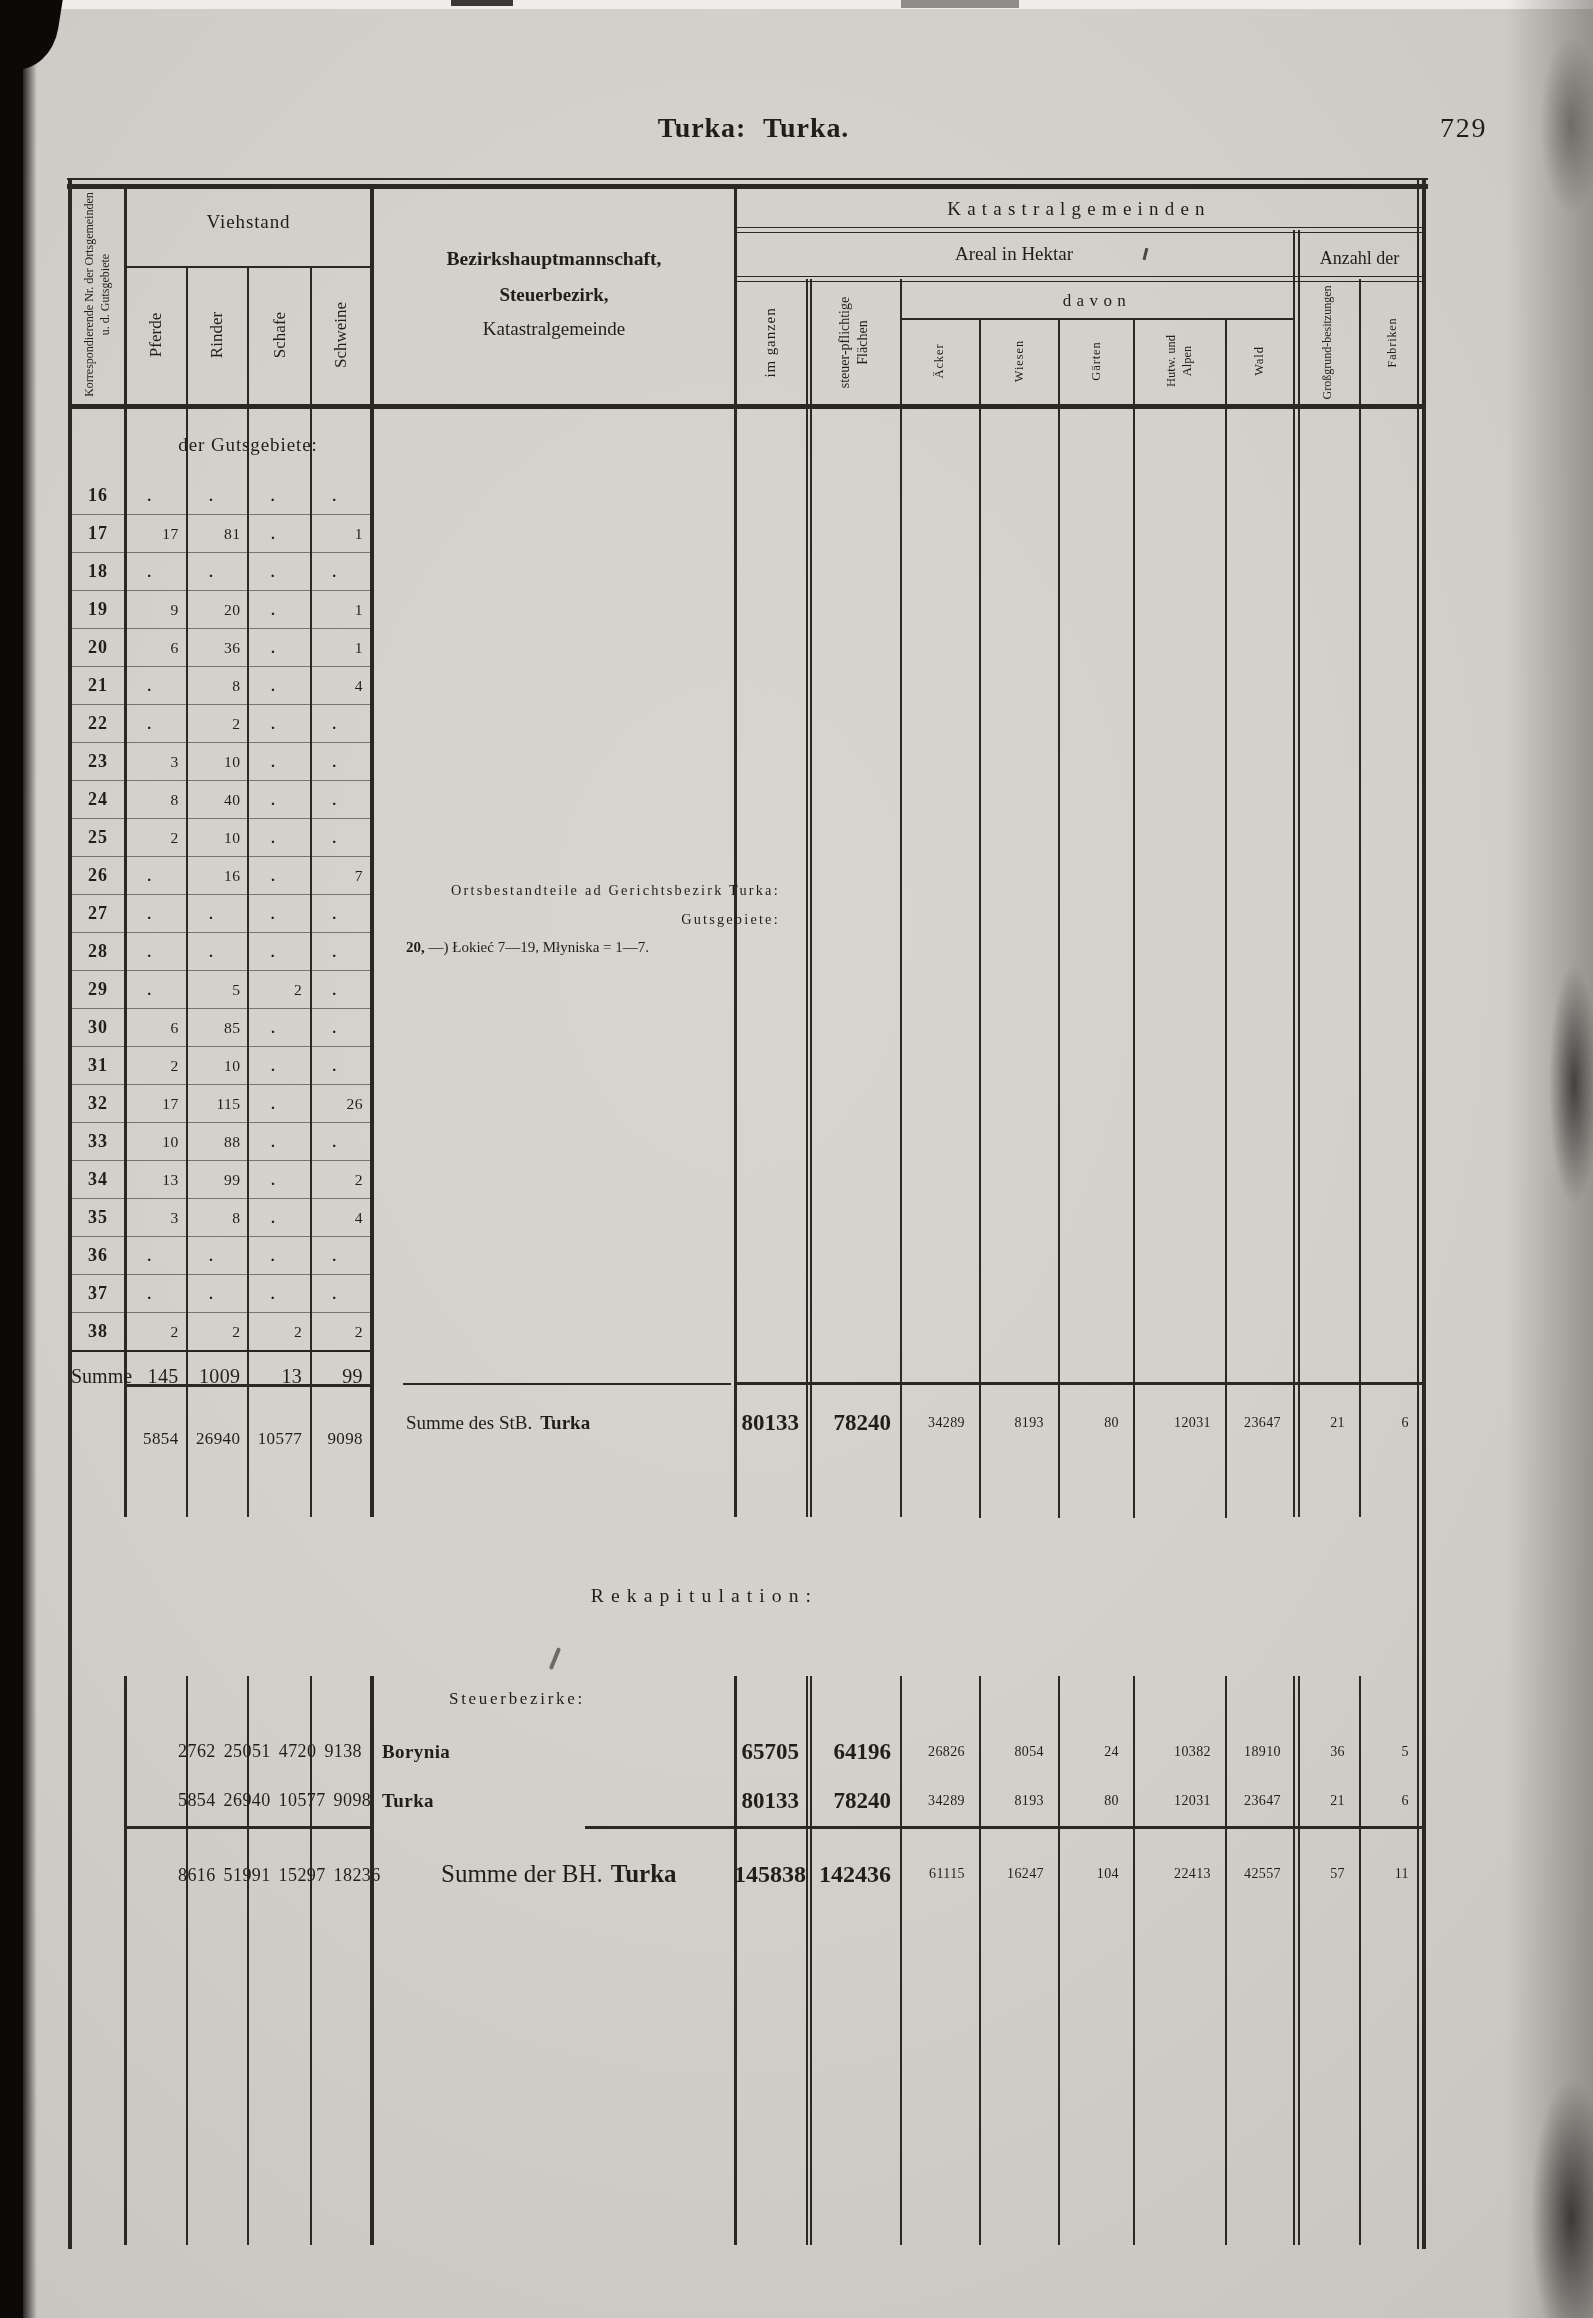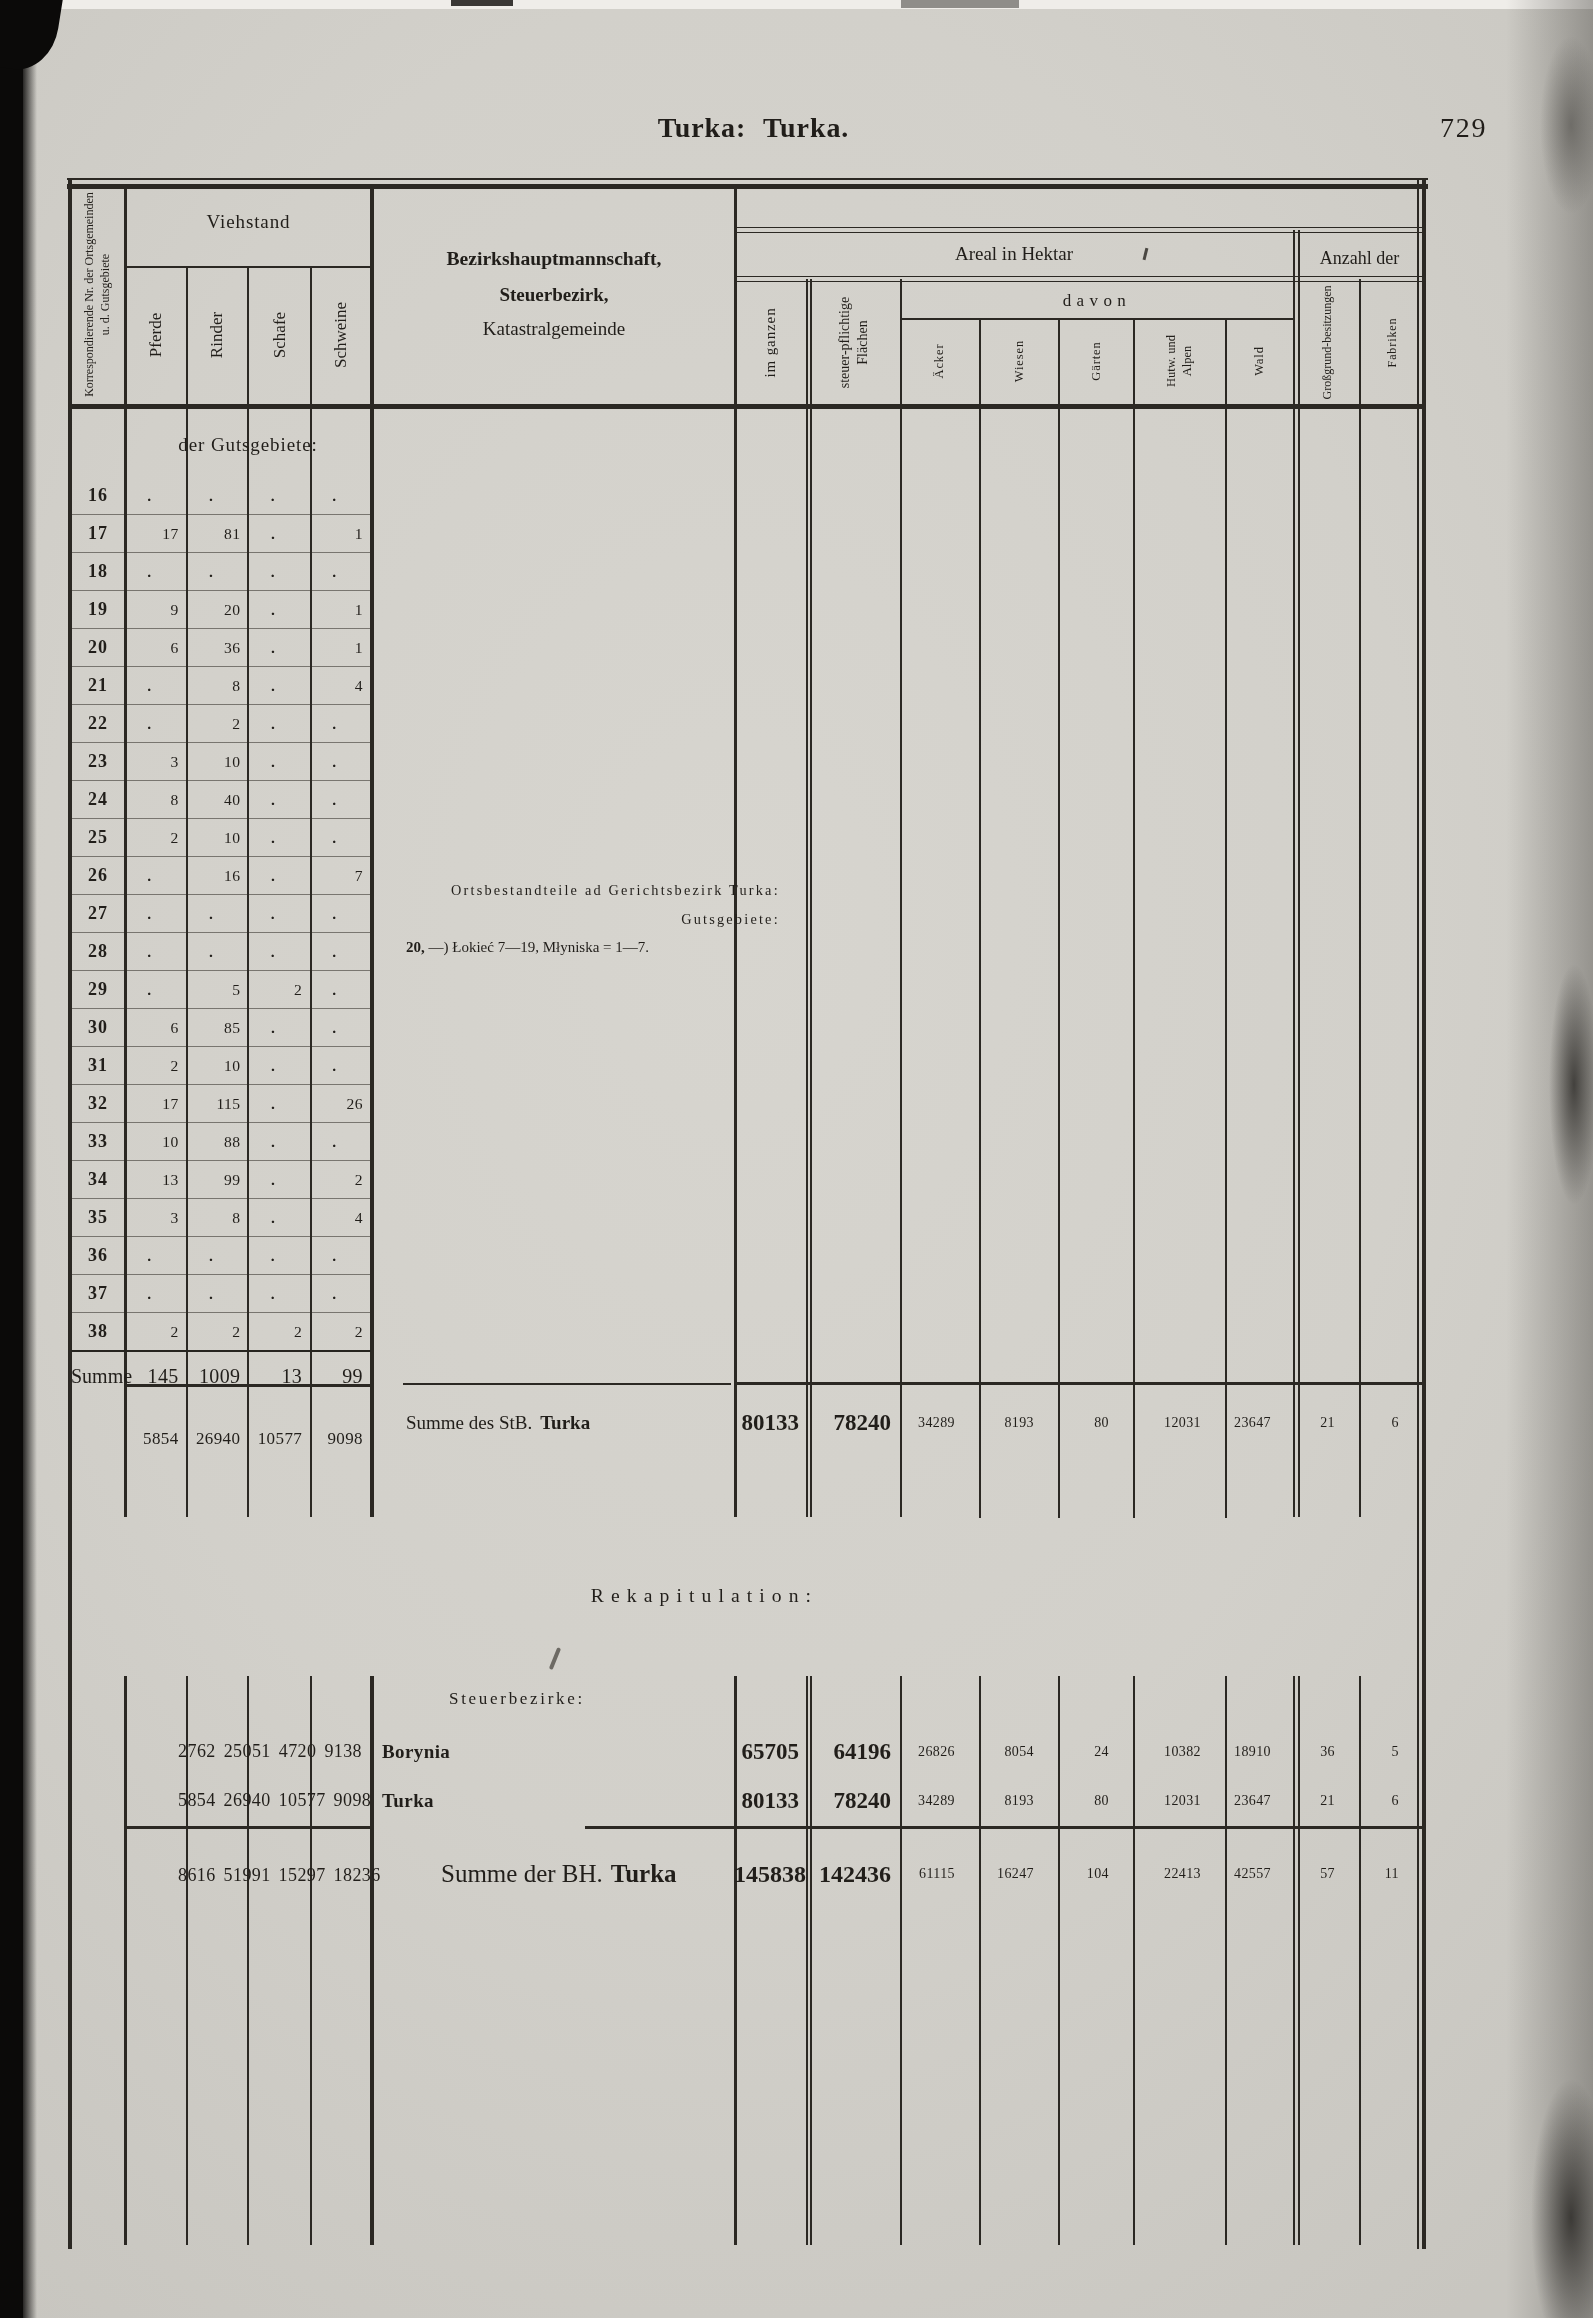--- a/index.html
+++ b/index.html
@@ -38,21 +38,21 @@
   .dot{text-align:center;padding-right:12.5px;font-weight:bold;}
   .ls-section{display:flex;height:65px;align-items:center;}
   .ls-section .lbl{width:246px;text-align:center;font-size:19px;letter-spacing:0.9px;}
   .ls-summe{display:flex;height:48px;align-items:center;}
   .ls-summe .cn{font-size:13.4px;font-weight:normal;letter-spacing:0;}
   .ls-summe .c{font-size:20px;}
   .ls-stb{display:flex;height:52px;margin-top:12.5px;align-items:center;}
   .ls-stb .c{font-size:17px;}
   
   .ar-row{position:absolute;left:734px;width:690px;display:flex;align-items:center;}
-  .a{box-sizing:border-box;text-align:right;padding-right:24px;font-size:14px;letter-spacing:0.4px;}
+  .a{box-sizing:border-box;text-align:right;padding-right:14px;font-size:14px;letter-spacing:0.4px;}
   .a.big{font-size:23px;font-weight:bold;letter-spacing:0;padding-right:9px;}
   .w1{width:74px;} .w2{width:92px;} .w3{width:79px;} .w4{width:79px;} .w5{width:75px;}
   .w6{width:92px;} .w7{width:70px;} .w8{width:64px;} .w9{width:64px;}
   
   .note{position:absolute;left:406px;top:882px;font-size:14.3px;}
   .note .sp{letter-spacing:2.2px;text-align:right;}
   .note div{margin-bottom:11.6px;}
   .note .indent{padding-left:45px;}
   .stb-label{position:absolute;left:406px;top:1397px;height:52px;display:flex;align-items:center;font-size:19px;}
   .rekap-title{position:absolute;left:535px;top:1585px;width:339px;text-align:center;font-size:19.6px;letter-spacing:7.1px;}
@@ -152,20 +152,21 @@
   <div class="hdr-big" style="left:124px;top:211px;width:249px;font-size:19px;letter-spacing:0.9px;">Viehstand</div>
   <div class="rot" style="left:126px;top:400px;width:130px;height:60px;font-size:17px;">Pferde</div>
   <div class="rot" style="left:187px;top:400px;width:130px;height:60px;font-size:17px;">Rinder</div>
   <div class="rot" style="left:249px;top:400px;width:130px;height:61px;font-size:17px;">Schafe</div>
   <div class="rot" style="left:311px;top:400px;width:130px;height:59px;font-size:17px;">Schweine</div>
 
   <div class="hdr-big" style="left:374px;top:248px;width:360px;font-size:19.6px;font-weight:bold;">Bezirkshauptmannschaft,</div>
   <div class="hdr-big" style="left:374px;top:284px;width:360px;font-size:19px;font-weight:bold;">Steuerbezirk,</div>
   <div class="hdr-big" style="left:374px;top:318px;width:360px;font-size:19px;">Katastralgemeinde</div>
 
+  <div class="hdr-big" style="left:734px;top:198px;width:690px;font-size:19px;letter-spacing:6.2px;">Katastralgemeinden</div>
   <div class="hdr-big" style="left:734px;top:243px;width:560px;font-size:19px;">Areal in Hektar</div>
   <div class="hdr-big" style="left:1295px;top:248px;width:129px;font-size:18px;">Anzahl der</div>
   <div class="hdr-big" style="left:900px;top:291px;width:394px;font-size:17px;letter-spacing:5.4px;">davon</div>
 
   <div class="rot" style="left:735px;top:402px;width:119px;height:71px;font-size:15px;letter-spacing:0.9px;">im ganzen</div>
   <div class="rot" style="left:809px;top:402px;width:119px;height:89px;font-size:14px;line-height:1.25;">steuer-pflichtige Flächen</div>
   <div class="rot" style="left:901px;top:400px;width:78px;height:77px;font-size:12.5px;letter-spacing:0.9px;">Äcker</div>
   <div class="rot" style="left:981px;top:400px;width:78px;height:77px;font-size:12.5px;letter-spacing:0.9px;">Wiesen</div>
   <div class="rot" style="left:1060px;top:400px;width:78px;height:72px;font-size:12.5px;letter-spacing:0.9px;">Gärten</div>
   <div class="rot" style="left:1135px;top:400px;width:78px;height:89px;font-size:12.5px;line-height:1.25;">Hutw. und Alpen</div>

